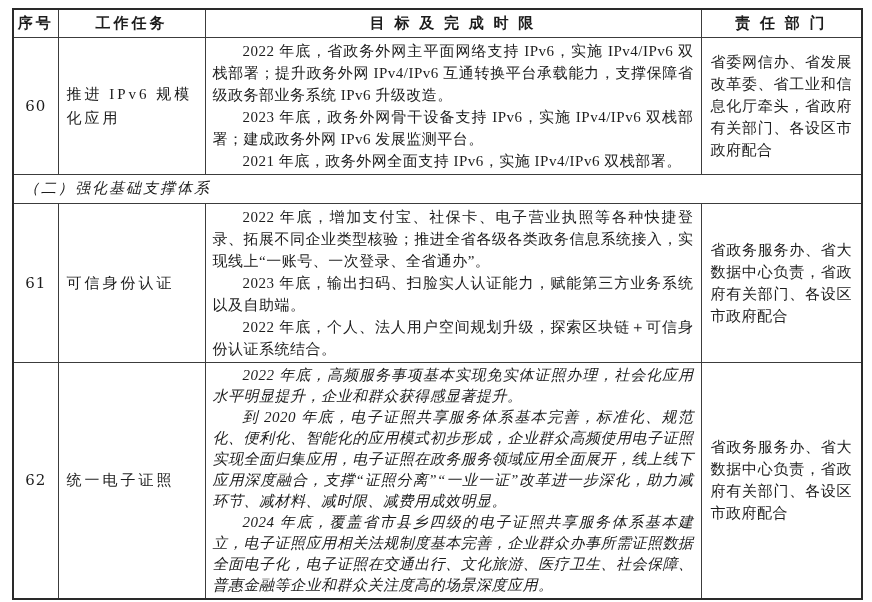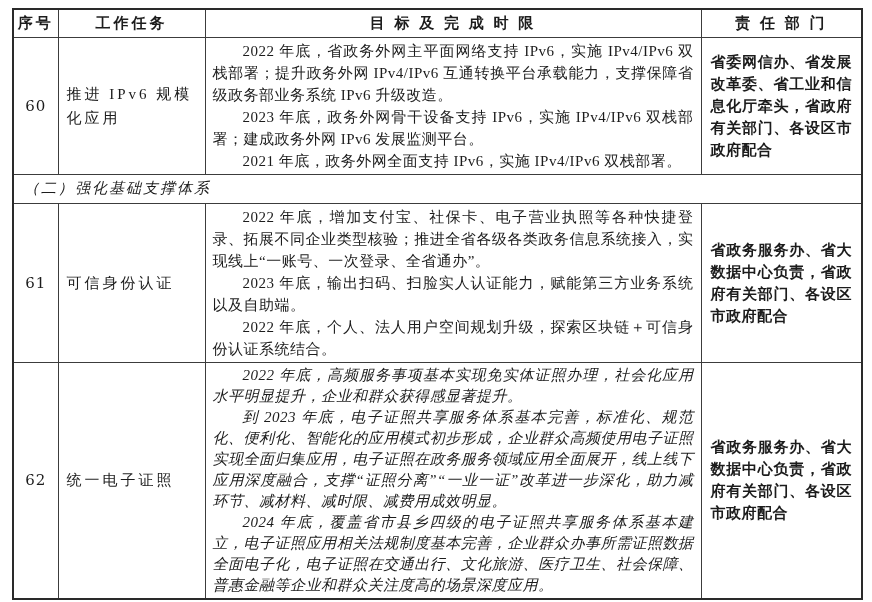--- a/index.html
+++ b/index.html
@@ -67,21 +67,20 @@
     line-height: 22px;
     letter-spacing: 0.5px;
   }
   tr.r-62 td.cell-goal p { line-height: 21px; font-style: italic; }
 
   td.cell-dept {
     padding: 0 9px;
     line-height: 22px;
     letter-spacing: 0.5px;
     text-align: justify;
-    font-weight: bold;
   }
 
   tr.r-section td {
     font-style: italic;
     letter-spacing: 2px;
     padding: 0 0 0 10px;
     text-align: left;
     margin-top: 41px;
   }
 </style>
@@ -126,20 +125,20 @@
           <p>2023 年底，输出扫码、扫脸实人认证能力，赋能第三方业务系统以及自助端。</p>
           <p>2022 年底，个人、法人用户空间规划升级，探索区块链＋可信身份认证系统结合。</p>
         </td>
         <td class="cell-dept">省政务服务办、省大数据中心负责，省政府有关部门、各设区市政府配合</td>
       </tr>
       <tr class="r-62">
         <td class="cell-id">62</td>
         <td class="cell-task">统一电子证照</td>
         <td class="cell-goal">
           <p>2022 年底，高频服务事项基本实现免实体证照办理，社会化应用水平明显提升，企业和群众获得感显著提升。</p>
-          <p>到 2023 年底，电子证照共享服务体系基本完善，标准化、规范化、便利化、智能化的应用模式初步形成，企业群众高频使用电子证照实现全面归集应用，电子证照在政务服务领域应用全面展开，线上线下应用深度融合，支撑“证照分离”“一业一证”改革进一步深化，助力减环节、减材料、减时限、减费用成效明显。</p>
+          <p>到 2020 年底，电子证照共享服务体系基本完善，标准化、规范化、便利化、智能化的应用模式初步形成，企业群众高频使用电子证照实现全面归集应用，电子证照在政务服务领域应用全面展开，线上线下应用深度融合，支撑“证照分离”“一业一证”改革进一步深化，助力减环节、减材料、减时限、减费用成效明显。</p>
           <p>2024 年底，覆盖省市县乡四级的电子证照共享服务体系基本建立，电子证照应用相关法规制度基本完善，企业群众办事所需证照数据全面电子化，电子证照在交通出行、文化旅游、医疗卫生、社会保障、普惠金融等企业和群众关注度高的场景深度应用。</p>
         </td>
         <td class="cell-dept">省政务服务办、省大数据中心负责，省政府有关部门、各设区市政府配合</td>
       </tr>
     </tbody>
   </table>
 </div>
 
 </body></html>

